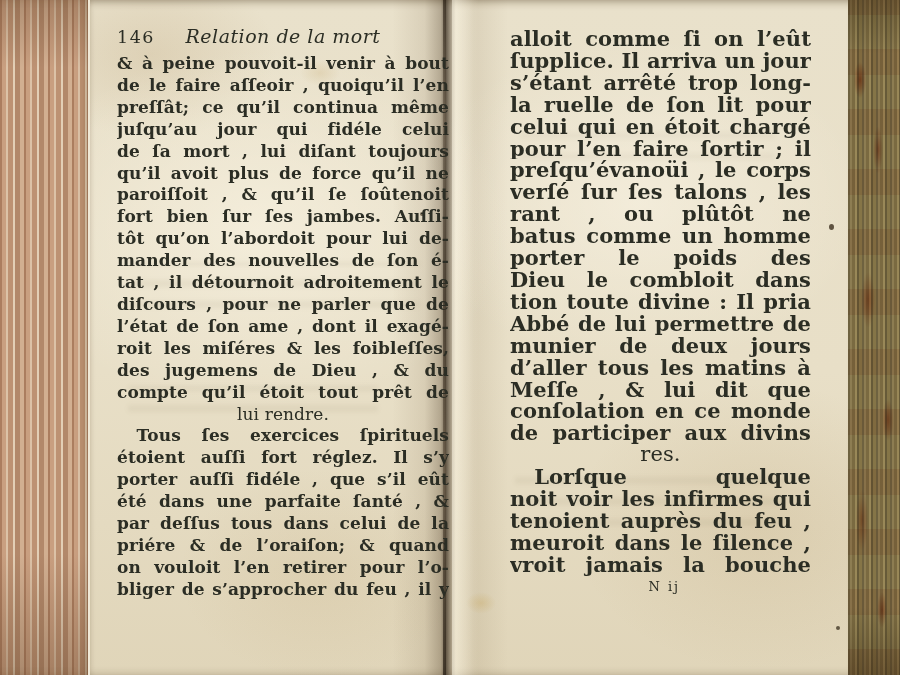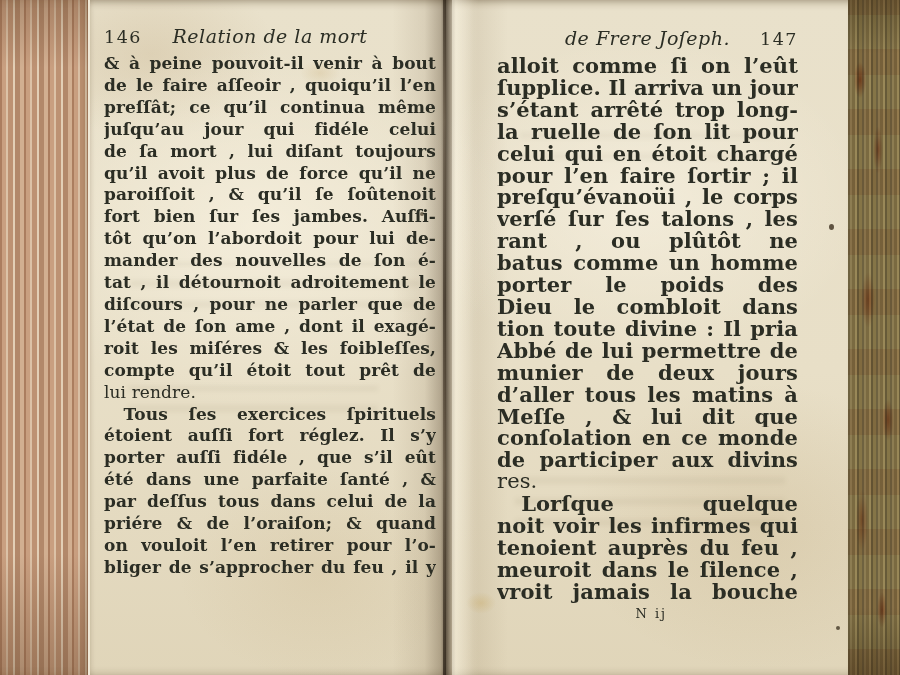--- a/index.html
+++ b/index.html
@@ -64,42 +64,42 @@
     position:absolute;left:443px;top:0;bottom:0;width:3px;pointer-events:none;
     background:linear-gradient(180deg, rgba(25,15,5,.55), rgba(45,28,12,.25) 18%, rgba(25,15,5,.5) 45%, rgba(45,28,12,.3) 70%, rgba(20,12,4,.6));
     filter:blur(.6px);
   }
   
   .gutter-hl{
     position:absolute;left:452px;top:0;bottom:0;width:26px;pointer-events:none;
     background:linear-gradient(90deg, rgba(250,244,226,.55), rgba(250,244,226,0));
   }
 
-  .page{position:absolute;color:#2b2d24;}
+  .page{position:absolute;color:#2b2d24;margin-left:13px;}
   .page-left{left:104px;top:25px;width:332px;}
   .page-right{left:497px;top:27px;width:301px;}
 
   .pagehead{
     display:grid;grid-template-columns:1fr auto 1fr;align-items:baseline;
     height:27px;font-size:17.5px;
   }
   .pagehead .ptitle{font-style:italic;font-size:19px;letter-spacing:.5px;text-align:center;}
   .pagehead .pnum{letter-spacing:1.5px;}
   .page-left .pnum{text-align:left;}
   .page-right .pnum{text-align:right;}
 
   .body{margin-top:1px;}
   .page-left .body{font-size:17px;}
   .page-right .body{font-size:21px;}
   .bl{
     height:21.92px;line-height:21.92px;overflow:hidden;
     letter-spacing:.1px;white-space:normal;
   }
   .bl.just{text-align:justify;text-align-last:justify;font-weight:bold;}
-  .bl.left{text-align:left;}
+  .bl.left{text-align:center;}
   .bl.ind{text-indent:1.15em;}
 
   .signature{font-size:13px;line-height:22px;padding-left:46%;letter-spacing:2px;}
 
   
   .ghost{
     position:absolute;pointer-events:none;opacity:.5;filter:blur(2.2px);
     background:repeating-linear-gradient(0deg, rgba(125,115,82,.16) 0 7px, rgba(125,115,82,0) 7px 21px);
   }
   .g1{left:130px;top:262px;width:290px;height:46px;}
@@ -150,39 +150,35 @@
         <div class="bl just">de ſa mort , lui diſant toujours</div>
         <div class="bl just">qu’il avoit plus de force qu’il ne</div>
         <div class="bl just">paroiſſoit , &amp; qu’il ſe ſoûtenoit</div>
         <div class="bl just">fort bien ſur ſes jambes. Auſſi-</div>
         <div class="bl just">tôt qu’on l’abordoit pour lui de-</div>
         <div class="bl just">mander des nouvelles de ſon é-</div>
         <div class="bl just">tat , il détournoit adroitement le</div>
         <div class="bl just">diſcours , pour ne parler que de</div>
         <div class="bl just">l’état de ſon ame , dont il exagé-</div>
         <div class="bl just">roit les miſéres &amp; les foibleſſes,</div>
+        <div class="bl just">des jugemens de Dieu , &amp; du</div>
         <div class="bl just">compte qu’il étoit tout prêt de</div>
         <div class="bl left">lui rendre.</div>
         <div class="bl just ind">Tous ſes exercices ſpirituels</div>
         <div class="bl just">étoient auſſi fort réglez. Il s’y</div>
         <div class="bl just">porter auſſi fidéle , que s’il eût</div>
         <div class="bl just">été dans une parfaite ſanté , &amp;</div>
         <div class="bl just">par deſſus tous dans celui de la</div>
         <div class="bl just">priére &amp; de l’oraiſon; &amp; quand</div>
         <div class="bl just">on vouloit l’en retirer pour l’o-</div>
         <div class="bl just">bliger de s’approcher du feu , il y</div>
       </div>
   </div>
 
   <div class="page page-right">
-    <div class="pagehead">
-      <span class="pnum"></span>
-      <span class="ptitle">de Frere Joſeph.</span>
-      <span class="pnum">147</span>
-    </div>
     <div class="body">
         <div class="bl just">alloit comme ſi on l’eût mené au</div>
         <div class="bl just">ſupplice. Il arriva un jour que</div>
         <div class="bl just">s’étant arrêté trop long-tems dans</div>
         <div class="bl just">la ruelle de ſon lit pour prier ,</div>
         <div class="bl just">celui qui en étoit chargé y alla</div>
         <div class="bl just">pour l’en faire ſortir ; il le trouva</div>
         <div class="bl just">preſqu’évanoüi , le corps ren-</div>
         <div class="bl just">verſé ſur ſes talons , les bras ab-</div>
         <div class="bl just">rant , ou plûtôt ne pouvant ſup-</div>

